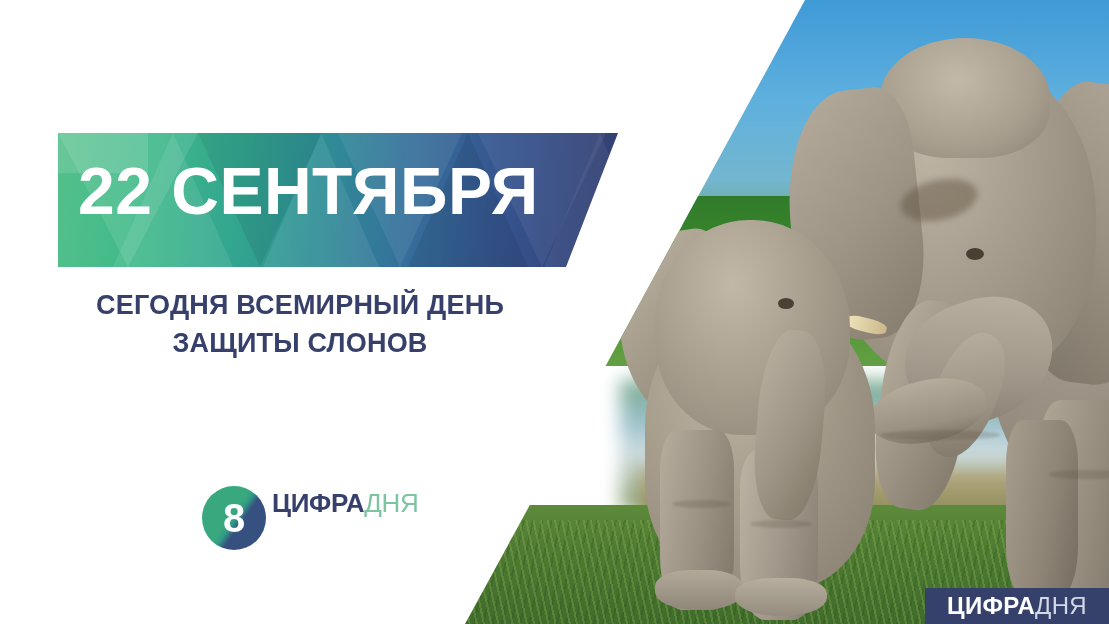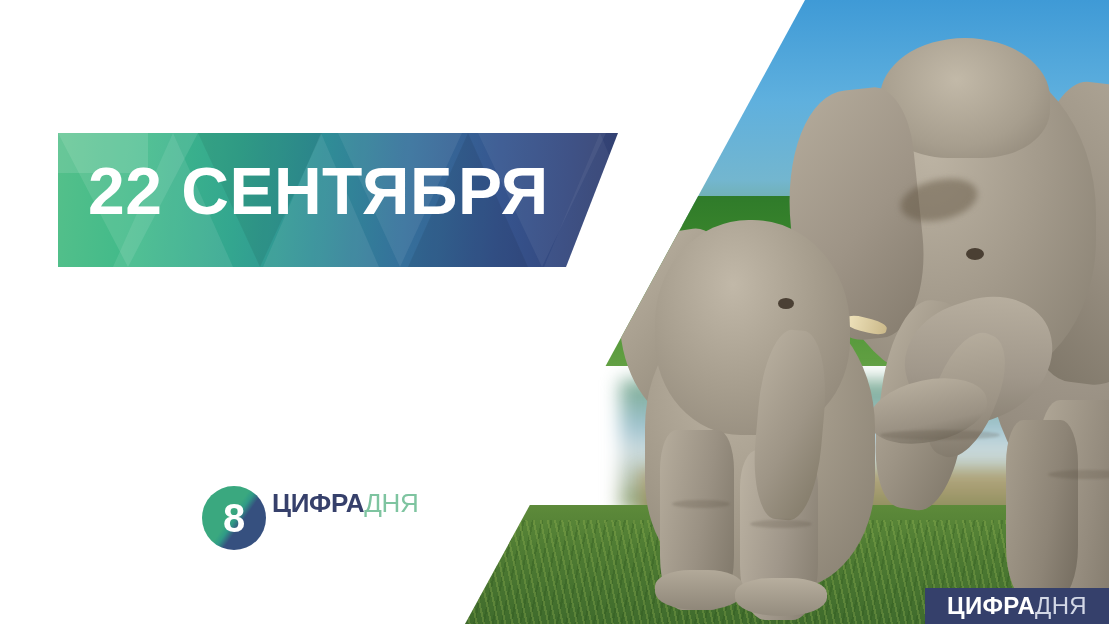--- a/index.html
+++ b/index.html
@@ -96,21 +96,21 @@
     -webkit-clip-path:polygon(0 0, 560px 0, 508px 134px, 0 134px);
     clip-path:polygon(0 0, 560px 0, 508px 134px, 0 134px);
     background:linear-gradient(95deg,#54c08a 0%,#3fb98a 16%,#33a68f 32%,#2f8f96 46%,#35709b 62%,#36558f 78%,#34487f 90%,#323f6e 100%);
     overflow:hidden;
   }
   .facets{position:absolute;inset:0;}
   .facets span{position:absolute;display:block;}
   .tri{width:0;height:0;}
 
   .date-text{
-    position:absolute;left:88px;top:158px;
+    position:absolute;left:78px;top:158px;
     font-size:66px;font-weight:bold;color:#ffffff;
     letter-spacing:.5px;line-height:1;white-space:nowrap;
     font-family:"Liberation Sans", sans-serif;
   }
 
   
   .subtitle{
     position:absolute;left:60px;top:286px;width:480px;
     text-align:center;color:#36406b;
     font-size:27px;font-weight:bold;line-height:1.42;
@@ -196,20 +196,24 @@
       <span class="tri" style="left:280px;top:0;border-left:62px solid transparent;border-right:62px solid transparent;border-top:134px solid rgba(255,255,255,.07);"></span>
       <span class="tri" style="left:350px;top:0;border-left:60px solid transparent;border-right:60px solid transparent;border-bottom:134px solid rgba(0,0,0,.08);"></span>
       <span class="tri" style="left:420px;top:0;border-left:64px solid transparent;border-right:64px solid transparent;border-top:134px solid rgba(255,255,255,.06);"></span>
       <span class="tri" style="left:486px;top:0;border-left:56px solid transparent;border-right:56px solid transparent;border-bottom:134px solid rgba(255,255,255,.05);"></span>
       <span style="left:0;top:0;width:90px;height:40px;background:rgba(255,255,255,.12);"></span>
     </div>
   </div>
 
   <div class="date-text">22 СЕНТЯБРЯ</div>
 
+  <div class="subtitle">
+    <span class="sub-line">СЕГОДНЯ ВСЕМИРНЫЙ ДЕНЬ</span>
+    <span class="sub-line">ЗАЩИТЫ СЛОНОВ</span>
+  </div>
 
   <div class="logo">
     <div class="logo-mark">
       <div class="logo-mark-inner">
         <span class="logo-eight">8</span>
       </div>
     </div>
     <div class="logo-txt">
       <div class="logo-name">
         <span class="a">ЦИФРА</span><span class="b">ДНЯ</span>

